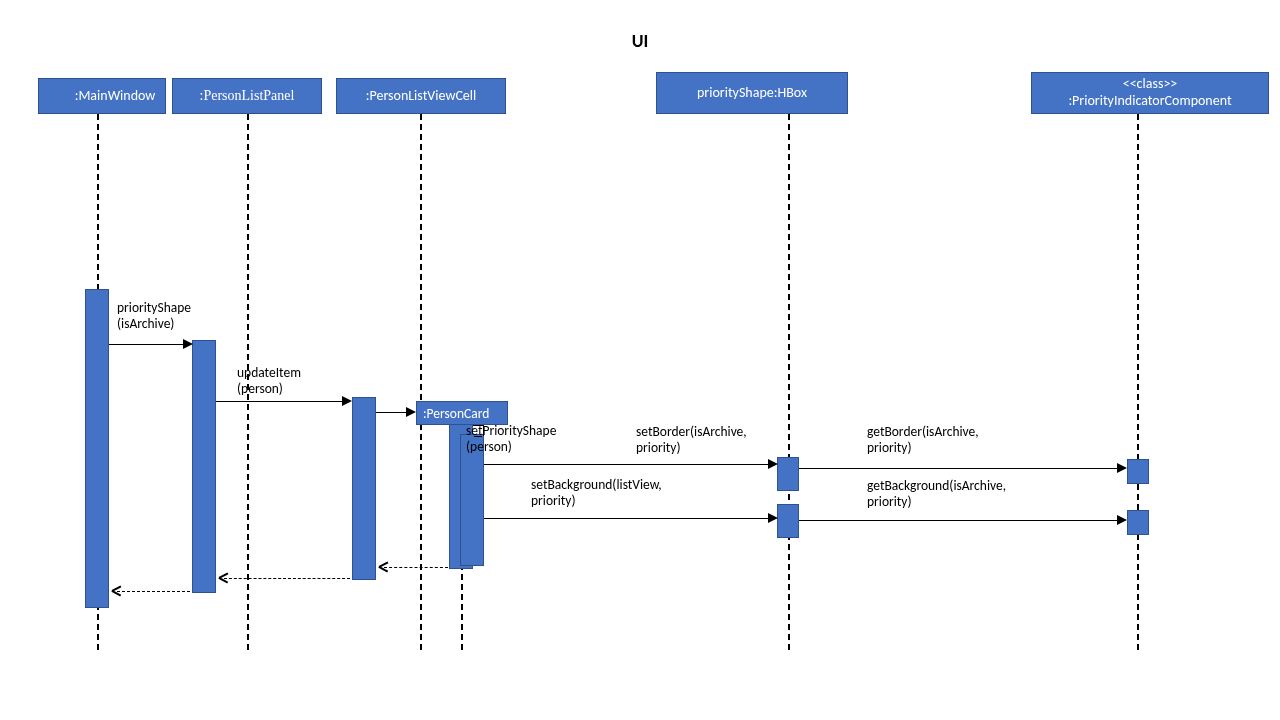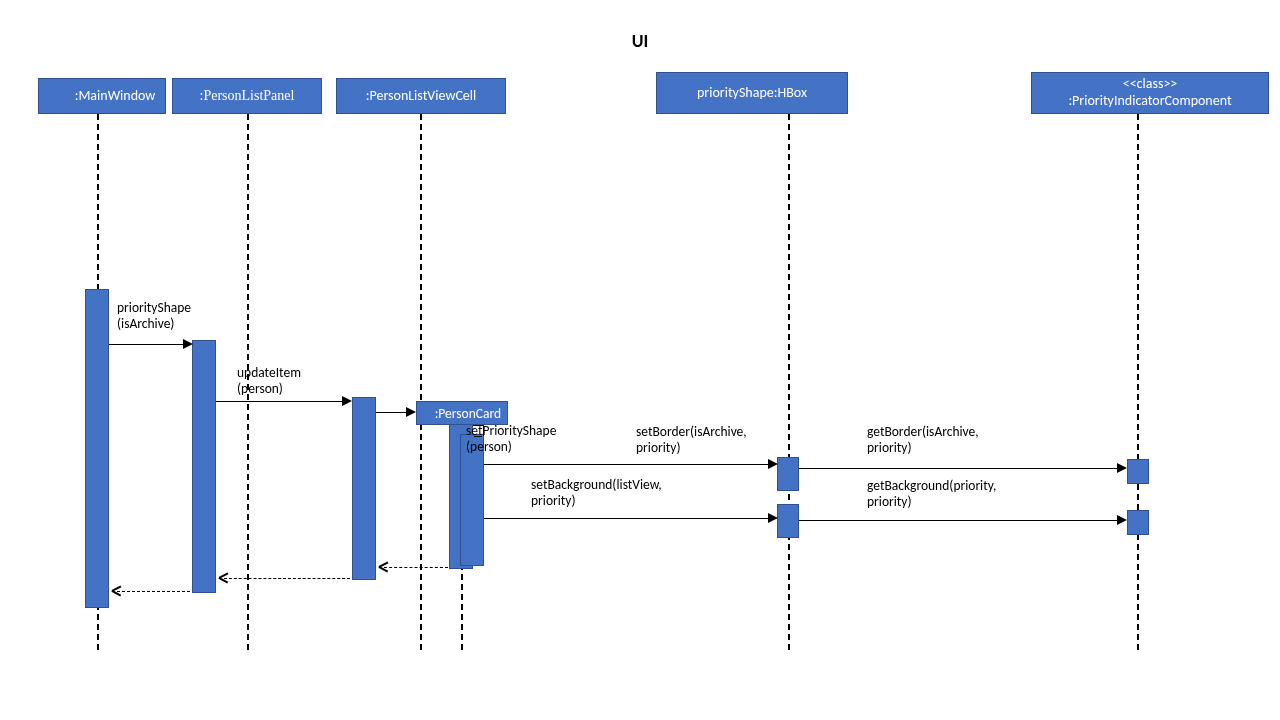--- a/index.html
+++ b/index.html
@@ -65,21 +65,21 @@
   .arrow-open-head-l::after { transform: rotate(-28deg); }
   .arrow-open-head-l { position: absolute; }
   .create-box {
     position: absolute;
     background: #4472c4;
     color: #fff;
     border: 1px solid #2f528f;
     font-size: 13.5px;
     display: flex;
     align-items: center;
-    justify-content: flex-end;
+    justify-content: flex-start;
     padding: 2px 6px;
   }
 </style>
 </head>
 <body>
 
 <div class="title">UI</div>
 
 <div class="participant-header" style="left:38px; top:78px; width:128px; height:36px;padding-left:32px;">
   <span>:MainWindow</span>
@@ -162,21 +162,21 @@
 <div class="arrow-head-r" style="left:1117px; top:463px;"></div>
 
 <div class="msg-label" style="left:531px; top:477px;">
   <div>setBackground(listView,</div>
   <div>priority)</div>
 </div>
 <div class="arrow-line" style="left:484px; top:518px; width:286px;"></div>
 <div class="arrow-head-r" style="left:768px; top:513px;"></div>
 
 <div class="msg-label" style="left:867px; top:478px;">
-  <div>getBackground(priority,</div>
+  <div>getBackground(isArchive,</div>
   <div>priority)</div>
 </div>
 <div class="arrow-line" style="left:799px; top:520px; width:320px;"></div>
 <div class="arrow-head-r" style="left:1117px; top:515px;"></div>
 
 <div class="arrow-dash" style="left:384px; top:567px; width:64px;"></div>
 <div class="arrow-open-head-l" style="left:379px; top:567px;"></div>
 
 <div class="arrow-dash" style="left:224px; top:578px; width:126px;"></div>
 <div class="arrow-open-head-l" style="left:219px; top:578px;"></div>

